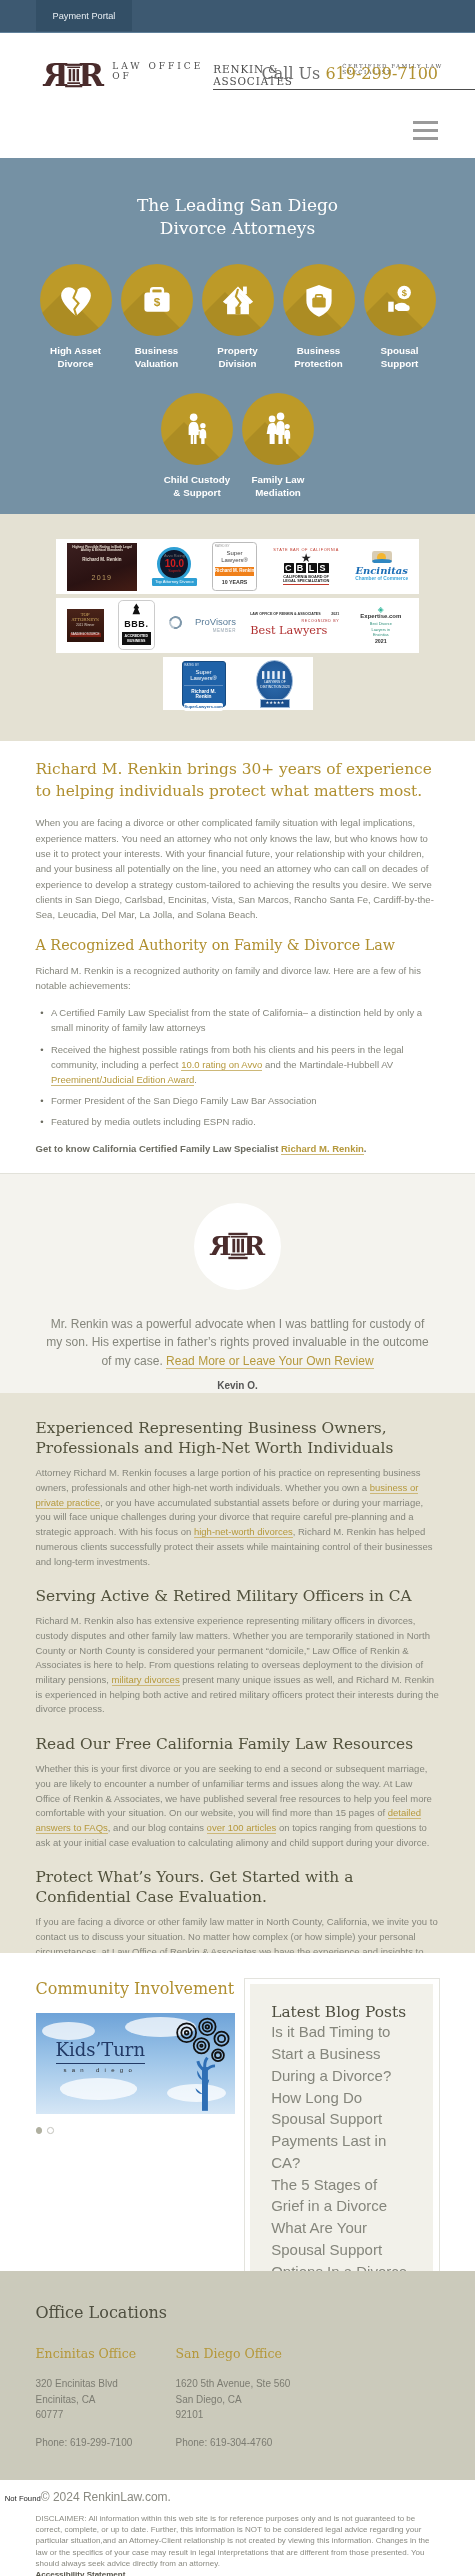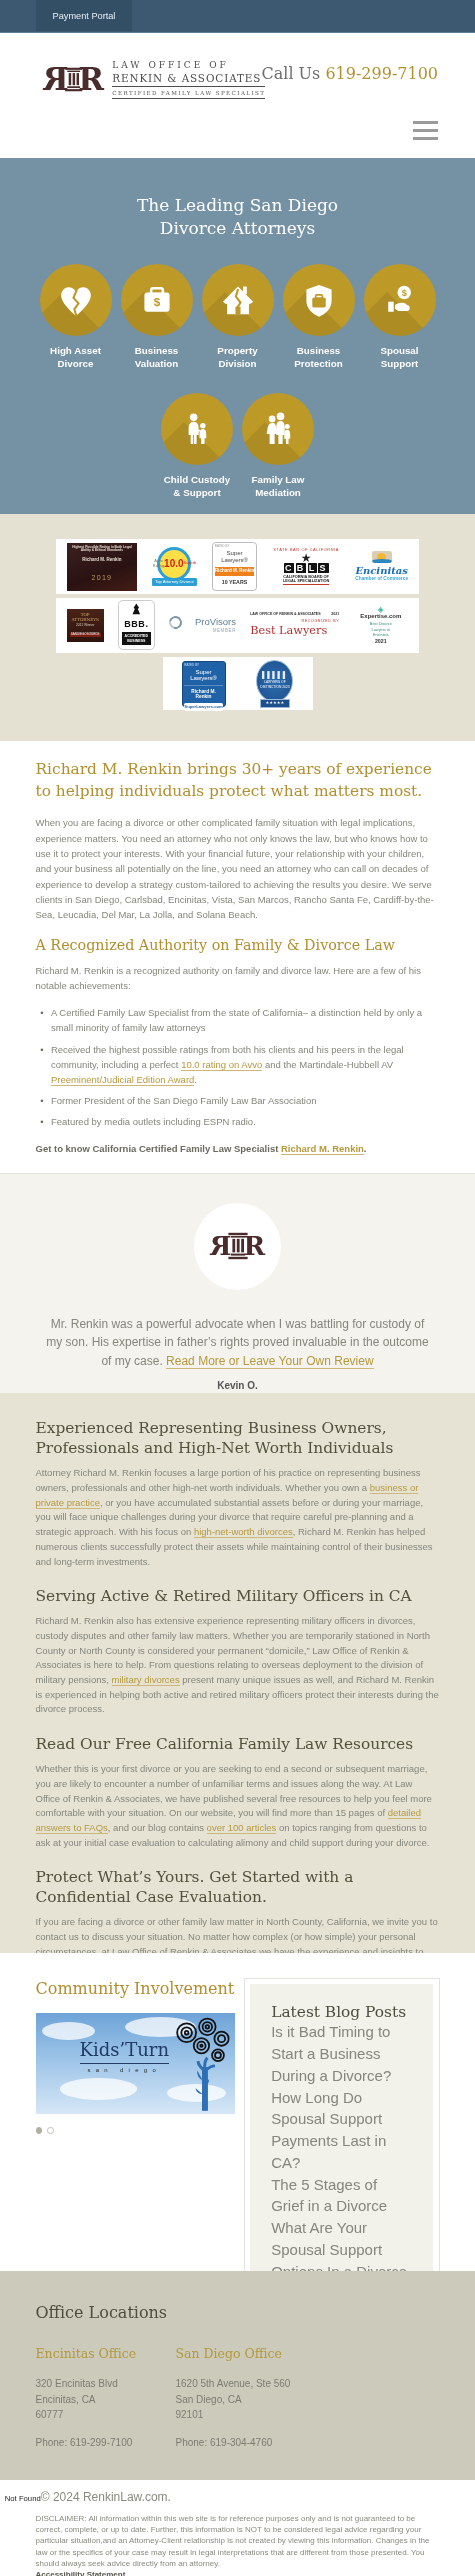--- a/index.html
+++ b/index.html
@@ -13,21 +13,21 @@
   .topbar .tab{position:absolute;left:36px;top:0;height:31px;padding:0 16.6px;display:flex;align-items:center;
     background:#334f66;color:#e9eff4;font-size:9.2px;cursor:pointer}
 
   
   header{height:125px;background:#fff;position:relative}
   .logo{position:absolute;left:43px;top:27px;display:flex;align-items:center;gap:8.3px}
   .mono{display:flex;align-items:center;color:#4a2c2c;font-family:"DejaVu Serif",serif}
   .mono .r{font-size:31px;font-weight:bold;line-height:1}
   .mono .r.flip{transform:scaleX(-1);margin-right:-6px}
   .mono .r.norm{margin-left:-6px}
-  .logo-text{display:flex;flex-direction:column}
+  .logo-text{display:flex;flex-direction:row}
   .lt1{font-family:"DejaVu Serif",serif;font-size:9px;letter-spacing:3px;color:#4d4d4d}
   .lt2{font-family:"DejaVu Serif",serif;font-size:10.4px;letter-spacing:0.9px;color:#4d4d4d;margin-top:1.8px;
     padding-bottom:2.4px;border-bottom:1.2px solid #4d4d4d}
   .lt3{font-family:"DejaVu Serif",serif;font-size:5.6px;letter-spacing:1.4px;color:#555;margin-top:2.4px;
     padding-bottom:2.4px;border-bottom:1.2px solid #4d4d4d}
   .call{position:absolute;right:37px;top:31px;font-family:"DejaVu Serif",serif;font-size:16px}
   .call .cl{color:#6e6e6e}
   .call .ph{color:#b19130}
   .burger{position:absolute;right:37px;top:88px;width:25px;cursor:pointer}
   .burger span{display:block;height:3px;background:#9a9a9a;margin-bottom:4.8px}
@@ -47,21 +47,21 @@
   .badges{height:227px;background:#e4e1d3;padding-top:25px}
   .brow{width:363px;margin:0 auto 3.6px;background:#fff;display:flex;align-items:center;justify-content:space-around;height:55px;padding:0 3.6px}
   .brow.small{width:150px;height:53px}
   .bimg{display:flex;flex-direction:column;align-items:center;justify-content:center;text-align:center;line-height:1.1}
   
   .b-mart{width:70px;height:48px;background:linear-gradient(160deg,#3c2020 0%,#2a1212 60%,#451d15 100%);color:#e8ded2;justify-content:flex-start;padding:3px 2.4px}
   .b-mart .t{font-size:3.3px;font-weight:bold}
   .b-mart .n{font-size:4.5px;font-weight:bold;margin-top:4.8px}
   .b-mart .y{font-size:7.1px;color:#b99b63;margin-top:13px;letter-spacing:1.2px}
   
-  .b-avvo .disc{width:34px;height:34px;border-radius:50%;background:#fde047;border:3.6px solid #2e9fd4;display:flex;flex-direction:row;align-items:center;justify-content:center}
+  .b-avvo .disc{width:34px;height:34px;border-radius:50%;background:#0f172a;border:3.6px solid #2e9fd4;display:flex;flex-direction:column;align-items:center;justify-content:center}
   .b-avvo .al{font-size:3.9px;color:#777}
   .b-avvo .score{font-size:10px;font-weight:bold;color:#d21e1e;line-height:1}
   .b-avvo .sb{font-size:3.9px;color:#d21e1e}
   .b-avvo .rib{margin-top:-2.4px;background:#2e9fd4;color:#fff;font-size:4.2px;padding:1.8px 3.6px;border-radius:1.2px}
   
   .b-slw{width:45px;height:49px;border:0.6px solid #bbb;border-radius:3.6px;background:#fff;padding:2.4px 1.8px;justify-content:flex-start}
   .b-slw .rb{font-size:3px;color:#999;align-self:flex-start}
   .b-slw .br{font-size:6px;color:#444;margin-top:1.8px}
   .b-slw .nm{background:#f08019;color:#fff;font-size:4.5px;font-weight:bold;width:100%;padding:2.4px 0;margin-top:3px}
   .b-slw .yr{font-size:5.3px;font-weight:bold;color:#333;margin-top:3.6px}
@@ -147,21 +147,21 @@
   .beige .body-p{margin-top:8.3px;line-height:1.55}
 
   
   .community{height:318px;background:#fff;padding-top:25px}
   .comrow{display:flex;justify-content:space-between}
   .comleft{width:202px}
   .comleft h2{font-size:16px}
   .kidsimg{width:199px;height:101px;margin-top:13px;position:relative;overflow:hidden;cursor:pointer;
     background:linear-gradient(180deg,#6ea3d8 0%,#9cc4e8 45%,#d6e7f6 100%)}
   .cloud{position:absolute;background:rgba(255,255,255,.75);border-radius:50%;filter:blur(0.6px)}
-  .kt-text{position:absolute;left:44px;top:26px;text-align:center}
+  .kt-text{position:absolute;left:20px;top:26px;text-align:center}
   .kt-title{font-family:"DejaVu Serif",serif;color:#223a66;font-size:18px;border-bottom:0.6px solid #223a66;padding-bottom:2.4px}
   .kt-sub{letter-spacing:5.3px;font-size:6px;color:#2b2b2b;margin-top:3px}
   .kt-tree{position:absolute;right:3.6px;top:2.4px}
   .caption{margin-top:10.7px;color:#85867c;font-size:10px;line-height:1.6}
   .dots.left{justify-content:flex-start;margin-top:13px}
   .dot.on2{background:#b0b0a0;border-color:#b0b0a0}
   .blogcard{width:196px;min-height:258px;background:#fff;border:0.6px solid #e3e3dd;padding:5.3px}
   .bloginner{background:#f2f1ea;height:100%;padding:19px 21.4px 24px}
   .bloginner h3{font-family:"DejaVu Serif",serif;font-weight:normal;color:#4e4e3f;font-size:15.4px}
   .blogpost{display:block;color:#85867c;font-size:15px;line-height:1.45;margin-top:0;cursor:pointer}

